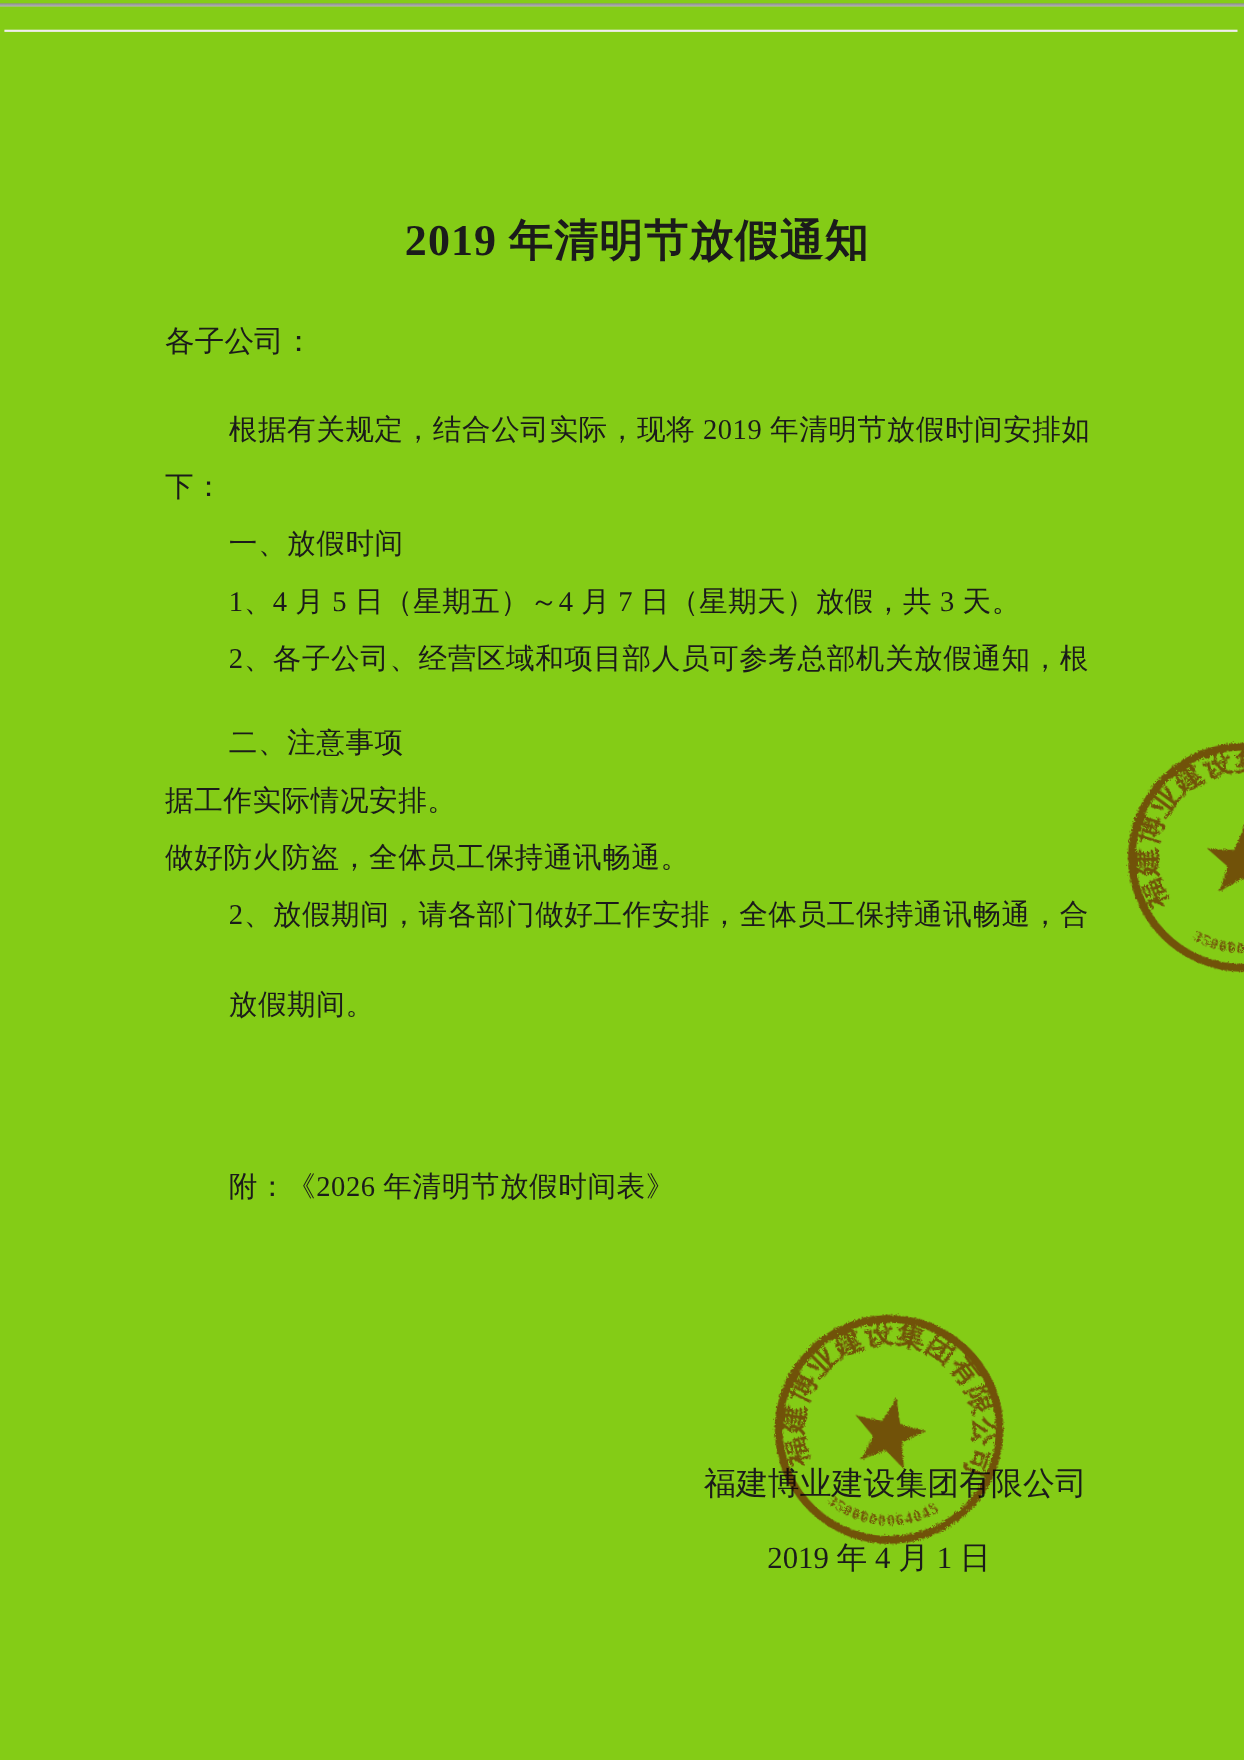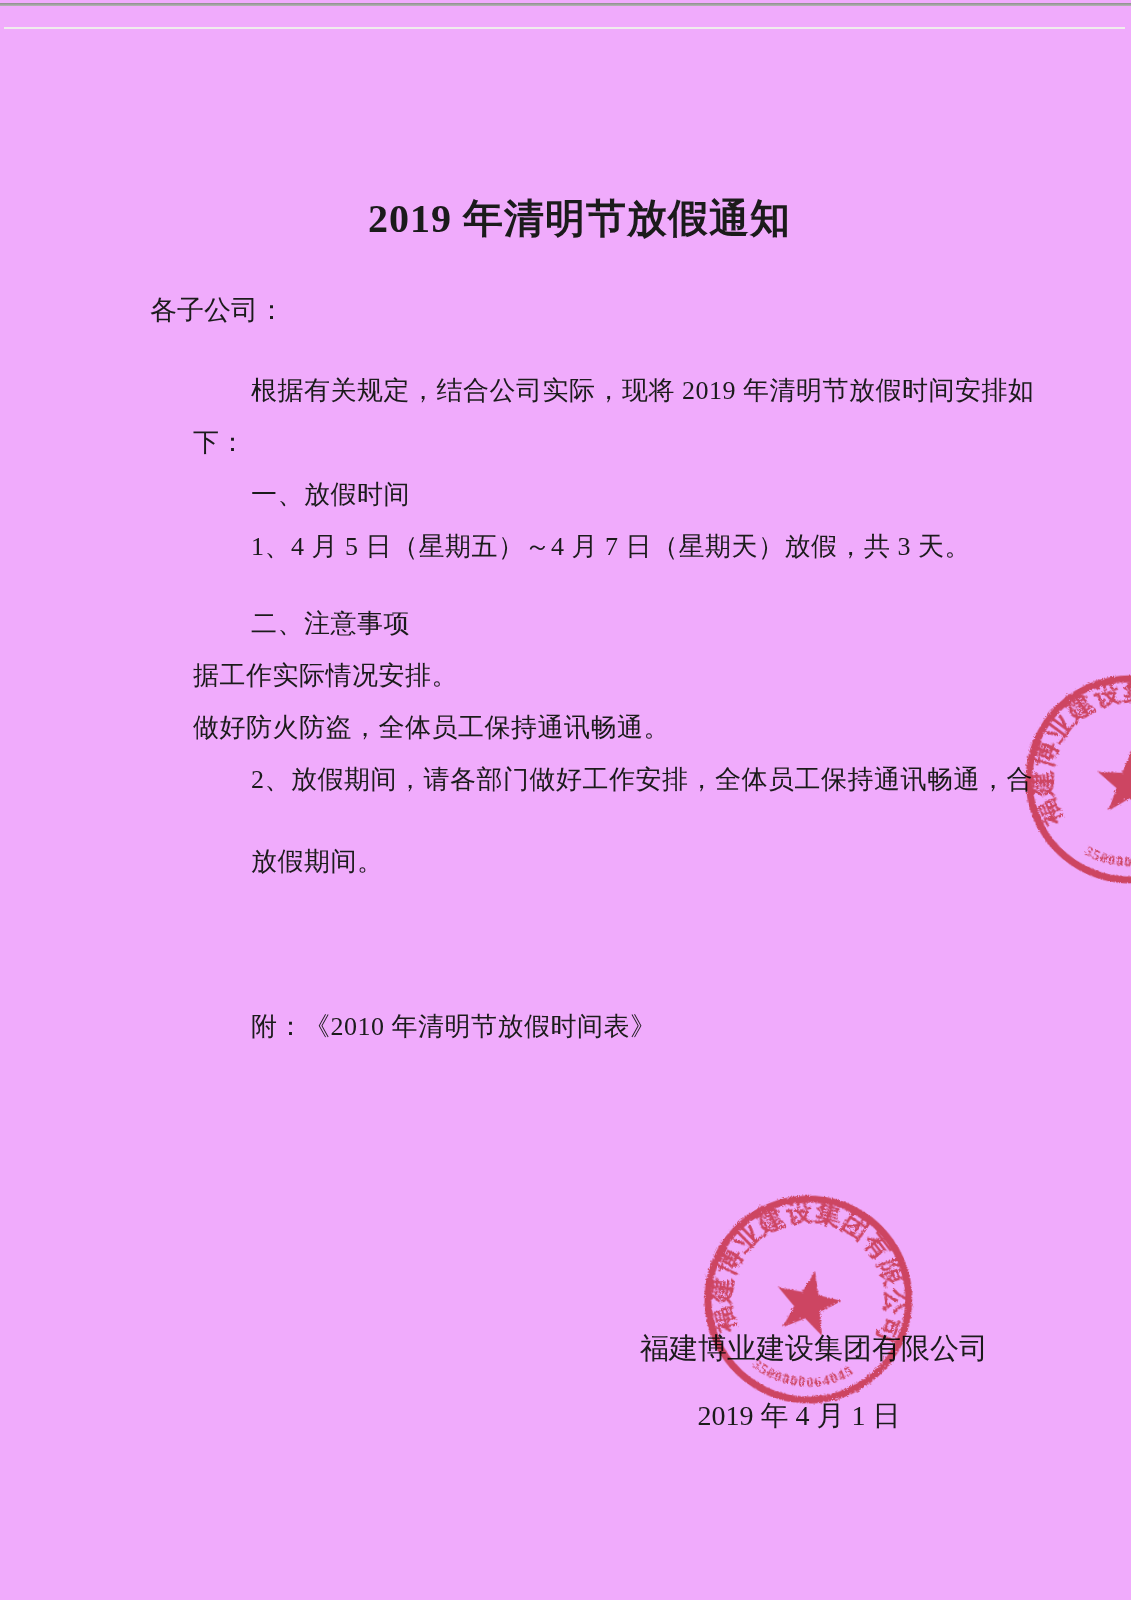--- a/index.html
+++ b/index.html
@@ -4,21 +4,21 @@
 <style>
   html, body {
     margin: 0;
     padding: 0;
     background: #ffffff;
   }
   #page {
     position: relative;
     width: 1131px;
     height: 1600px;
-    background: #f0abfc;
+    background: #84cc16;
     overflow: hidden;
     font-family: "Liberation Serif", "DejaVu Serif", serif;
     color: #1b1b1b;
   }
   .scanline-top {
     position: absolute;
     top: 3px; left: 0; right: 0;
     height: 3px;
     background: linear-gradient(to bottom, #8e8e8e, #b5b5b5);
   }
@@ -44,21 +44,20 @@
     top: 292px;
     left: 150px;
     font-size: 27px;
     white-space: pre;
   }
   .doc-body {
     position: absolute;
     top: 365px;
     left: 150px;
     width: 845px;
-    margin-left: 43px;
   }
   .line {
     height: 52px;
     line-height: 52px;
     font-size: 26px;
     letter-spacing: 0.5px;
     white-space: pre;
   }
   .line.indent { padding-left: 58px; }
   .signature {
@@ -111,26 +110,27 @@
 
   <div class="doc-title">2019 年清明节放假通知</div>
 
   <div class="salutation">各子公司：</div>
 
   <div class="doc-body" id="doc-body">
       <div class="line indent">根据有关规定，结合公司实际，现将 2019 年清明节放假时间安排如</div>
       <div class="line">下：</div>
       <div class="line indent">一、放假时间</div>
       <div class="line indent">1、4 月 5 日（星期五）～4 月 7 日（星期天）放假，共 3 天。</div>
+      <div class="line indent">2、各子公司、经营区域和项目部人员可参考总部机关放假通知，根</div>
       <div class="line indent" style="margin-top: 25px;">二、注意事项</div>
       <div class="line">据工作实际情况安排。</div>
       <div class="line">做好防火防盗，全体员工保持通讯畅通。</div>
       <div class="line indent">2、放假期间，请各部门做好工作安排，全体员工保持通讯畅通，合</div>
       <div class="line indent" style="margin-top: 30px;">放假期间。</div>
-      <div class="line indent" style="margin-top: 113px;">附：《2010 年清明节放假时间表》</div>
+      <div class="line indent" style="margin-top: 113px;">附：《2026 年清明节放假时间表》</div>
     </div>
 
   <div class="signature">福建博业建设集团有限公司</div>
 
   <div class="doc-date">2019 年 4 月 1 日</div>
 
   <svg id="seal-right" class="seal" viewBox="0 0 220 220">
     <defs>
       <filter id="roughen" x="-10%" y="-10%" width="120%" height="120%">
         <feTurbulence type="turbulence" baseFrequency="0.55" numOctaves="2" result="noise"></feTurbulence>

